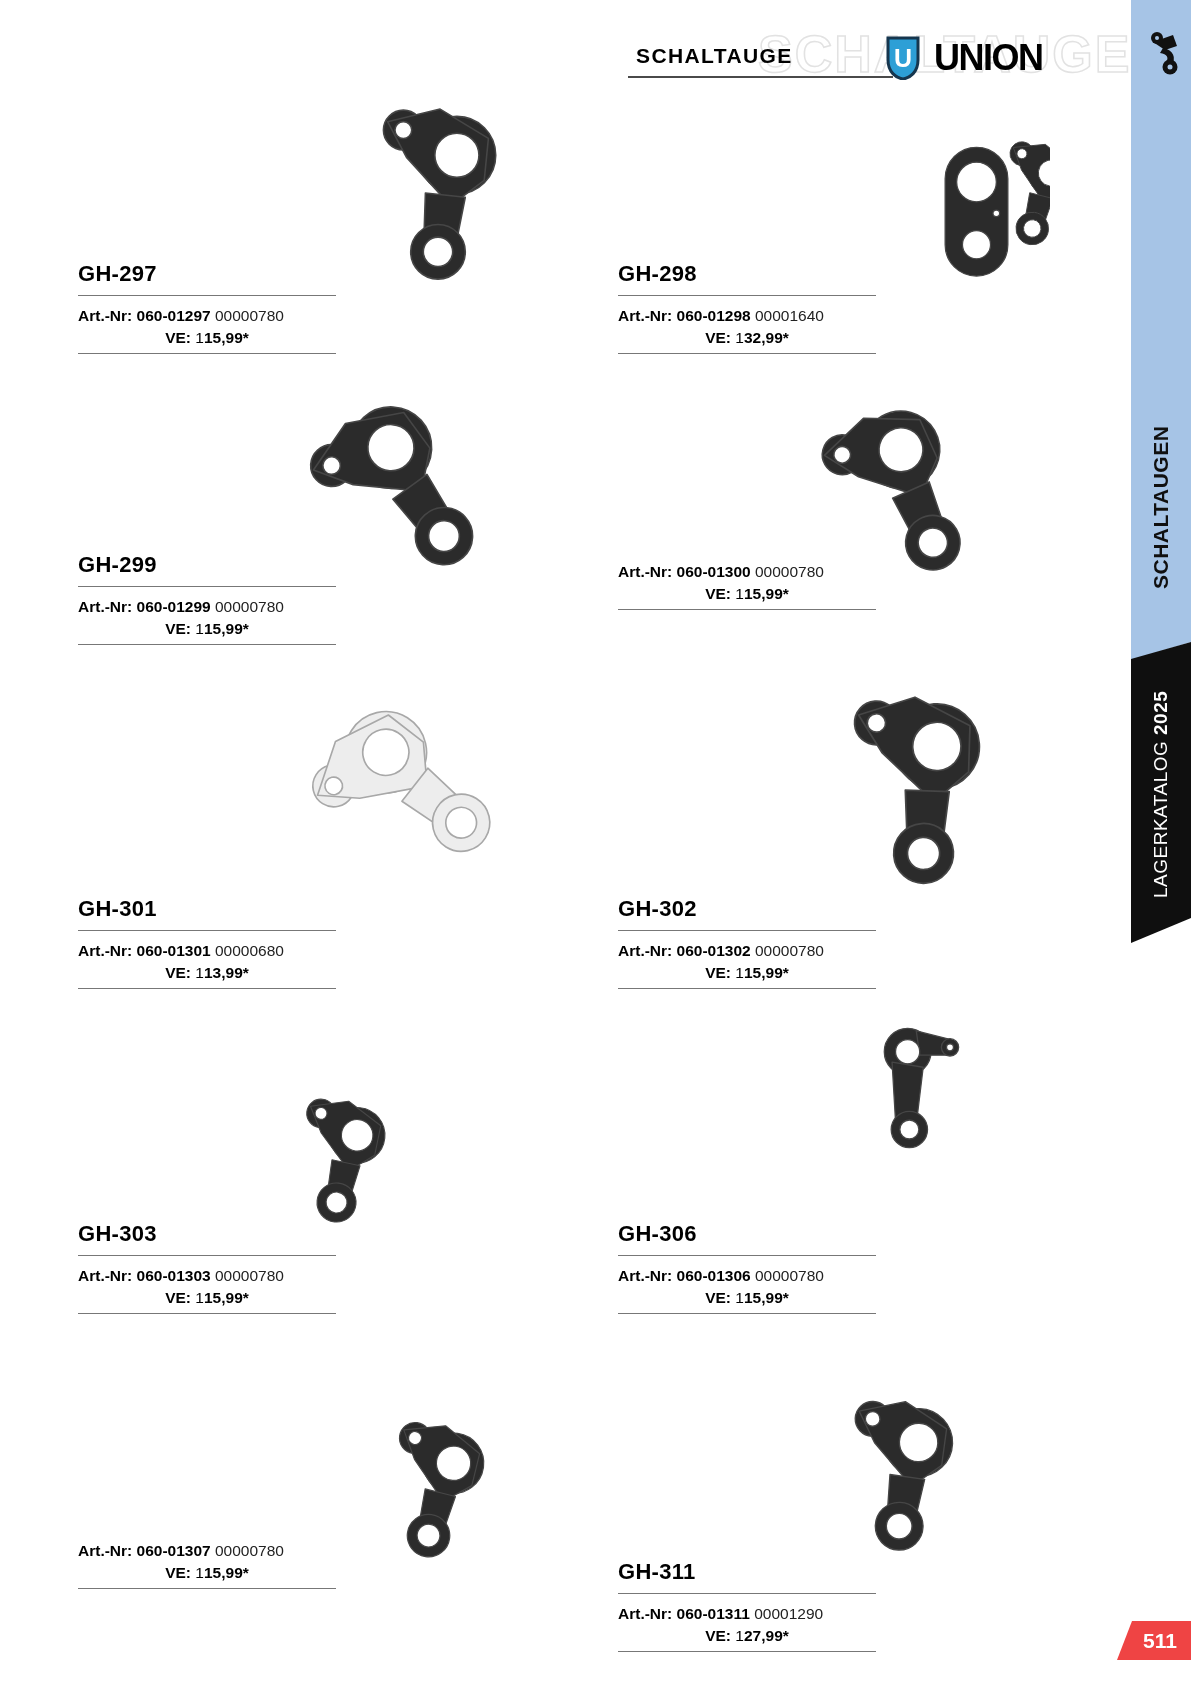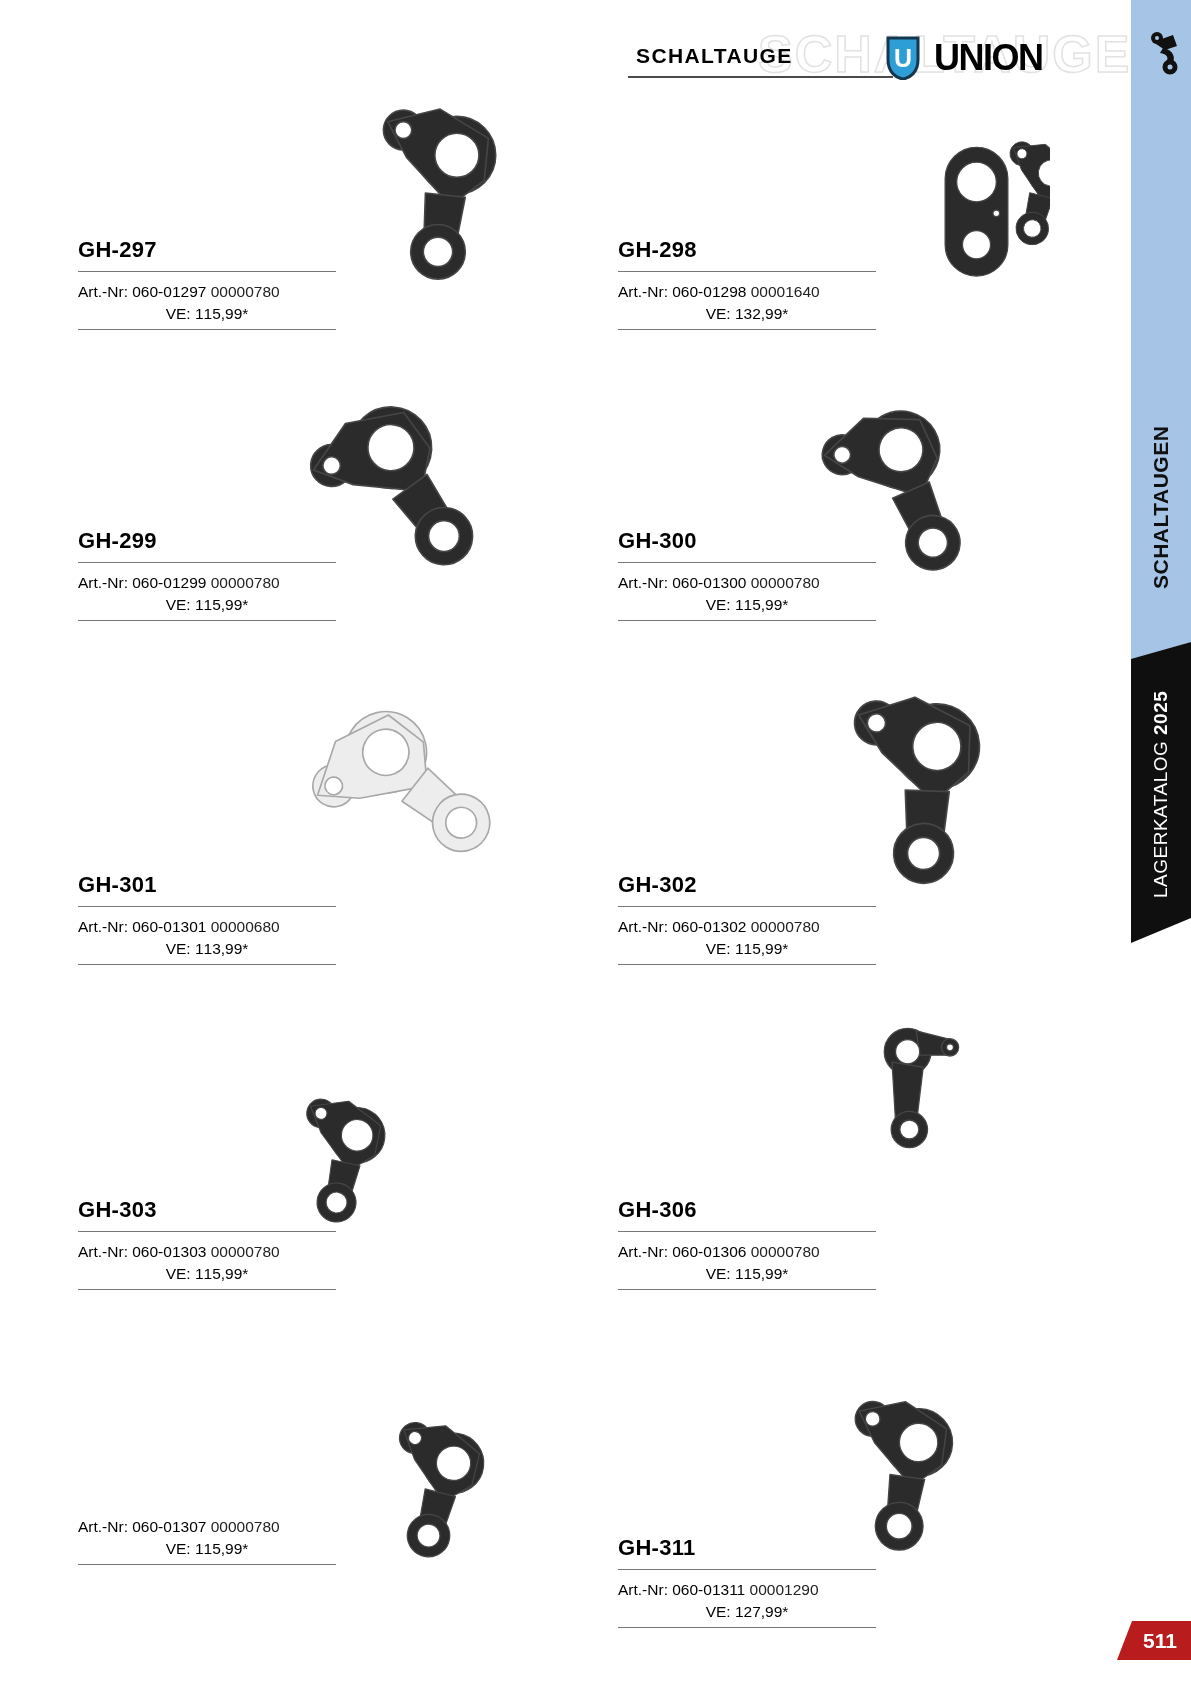--- a/index.html
+++ b/index.html
@@ -42,34 +42,34 @@
     display:flex; align-items:center; justify-content:center;
     writing-mode:vertical-rl; transform:rotate(180deg);
     font-size:19px; color:#ffffff; letter-spacing:0.5px; white-space:nowrap;
   }
   .side-ribbon-label b { font-weight:bold; }
   .mini-derailleur { position:absolute; left:1143px; top:30px; z-index:3; }
 
   
   .page-badge {
     position:absolute; left:1117px; top:1621px; width:74px; height:39px; z-index:2;
-    background:#b91c1c; clip-path:polygon(15px 0,100% 0,100% 100%,0 100%);
+    background:#ef4444; clip-path:polygon(15px 0,100% 0,100% 100%,0 100%);
     display:flex; align-items:center; justify-content:center;
     padding-left:12px; box-sizing:border-box;
     color:#fff; font-size:21px; font-weight:bold;
   }
 
   
-  .product { position:absolute; width:258px; z-index:1; }
+  .product { position:absolute; width:258px; z-index:1;margin-top:24px; }
   .product h3 {
     margin:0; font-size:22px; font-weight:bold; letter-spacing:0.3px;
     padding-bottom:8px; border-bottom:1.5px solid #777;
   }
   .p-rows { border-bottom:1.5px solid #777; padding:9px 0 4px; font-size:15.5px; line-height:22px; }
-  .p-art b, .p-ve b { font-weight:normal; }
+  .p-art b, .p-ve b { font-weight:bold; }
   .p-art .code { font-weight:normal; color:#222; }
   .p-ve { display:flex; justify-content:center; }
 
   
   .product-img { position:absolute; z-index:1; }
   .img-dark  { --body:#2b2b2b; --edge:#464646; --bg:#ffffff; }
   .img-light { --body:#ededed; --edge:#a8a8a8; --bg:#ffffff; }
   .rot-m42 { transform:rotate(-42deg); }
   .rot-m30 { transform:rotate(-30deg); }
   .rot-m58 { transform:rotate(-58deg); }
@@ -224,21 +224,20 @@
         <span class="code">00000780</span>
       </div>
       <div class="p-ve">
         <span><b>VE:</b> <span>1</span></span>
         <b>15,99*</b>
       </div>
     </div>
   </div>
 
   <div class="product" style="left:618px; top:528px;">
-    <h3>GH-300</h3>
     <div class="p-rows">
       <div class="p-art">
         <b><span>Art.-Nr:</span> <span>060-01300</span></b>
         <span class="code">00000780</span>
       </div>
       <div class="p-ve">
         <span><b>VE:</b> <span>1</span></span>
         <b>15,99*</b>
       </div>
     </div>

